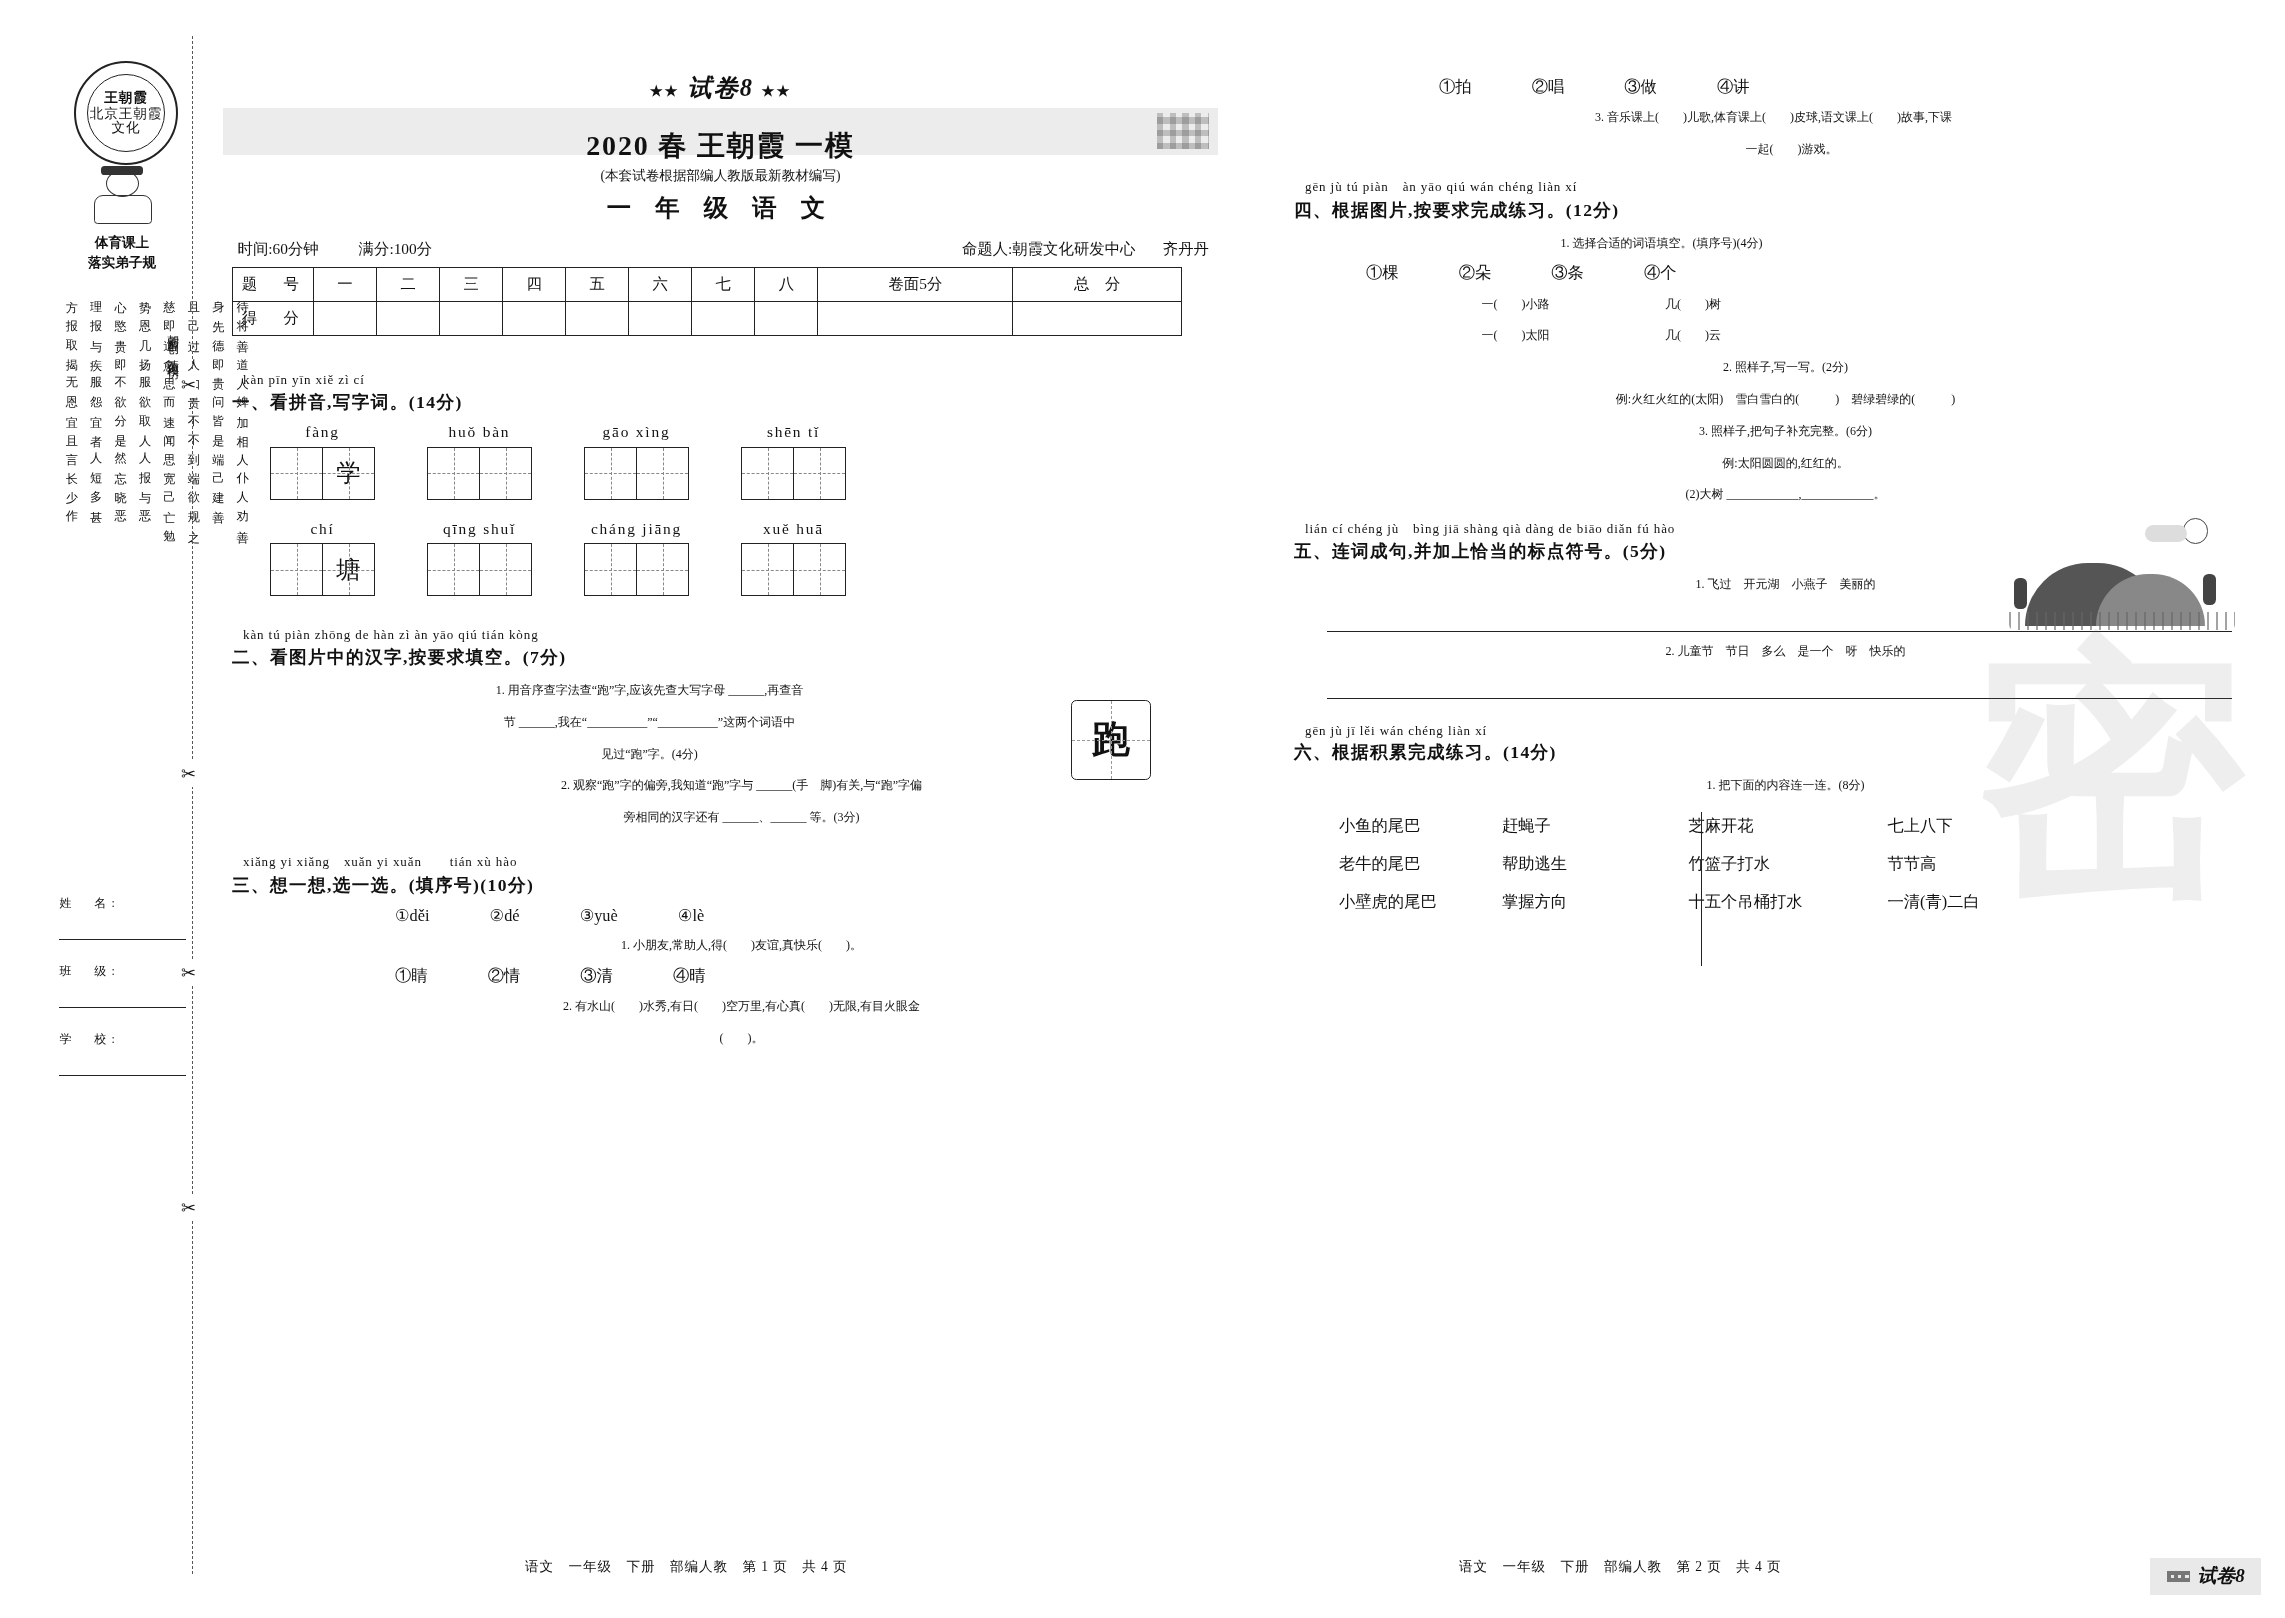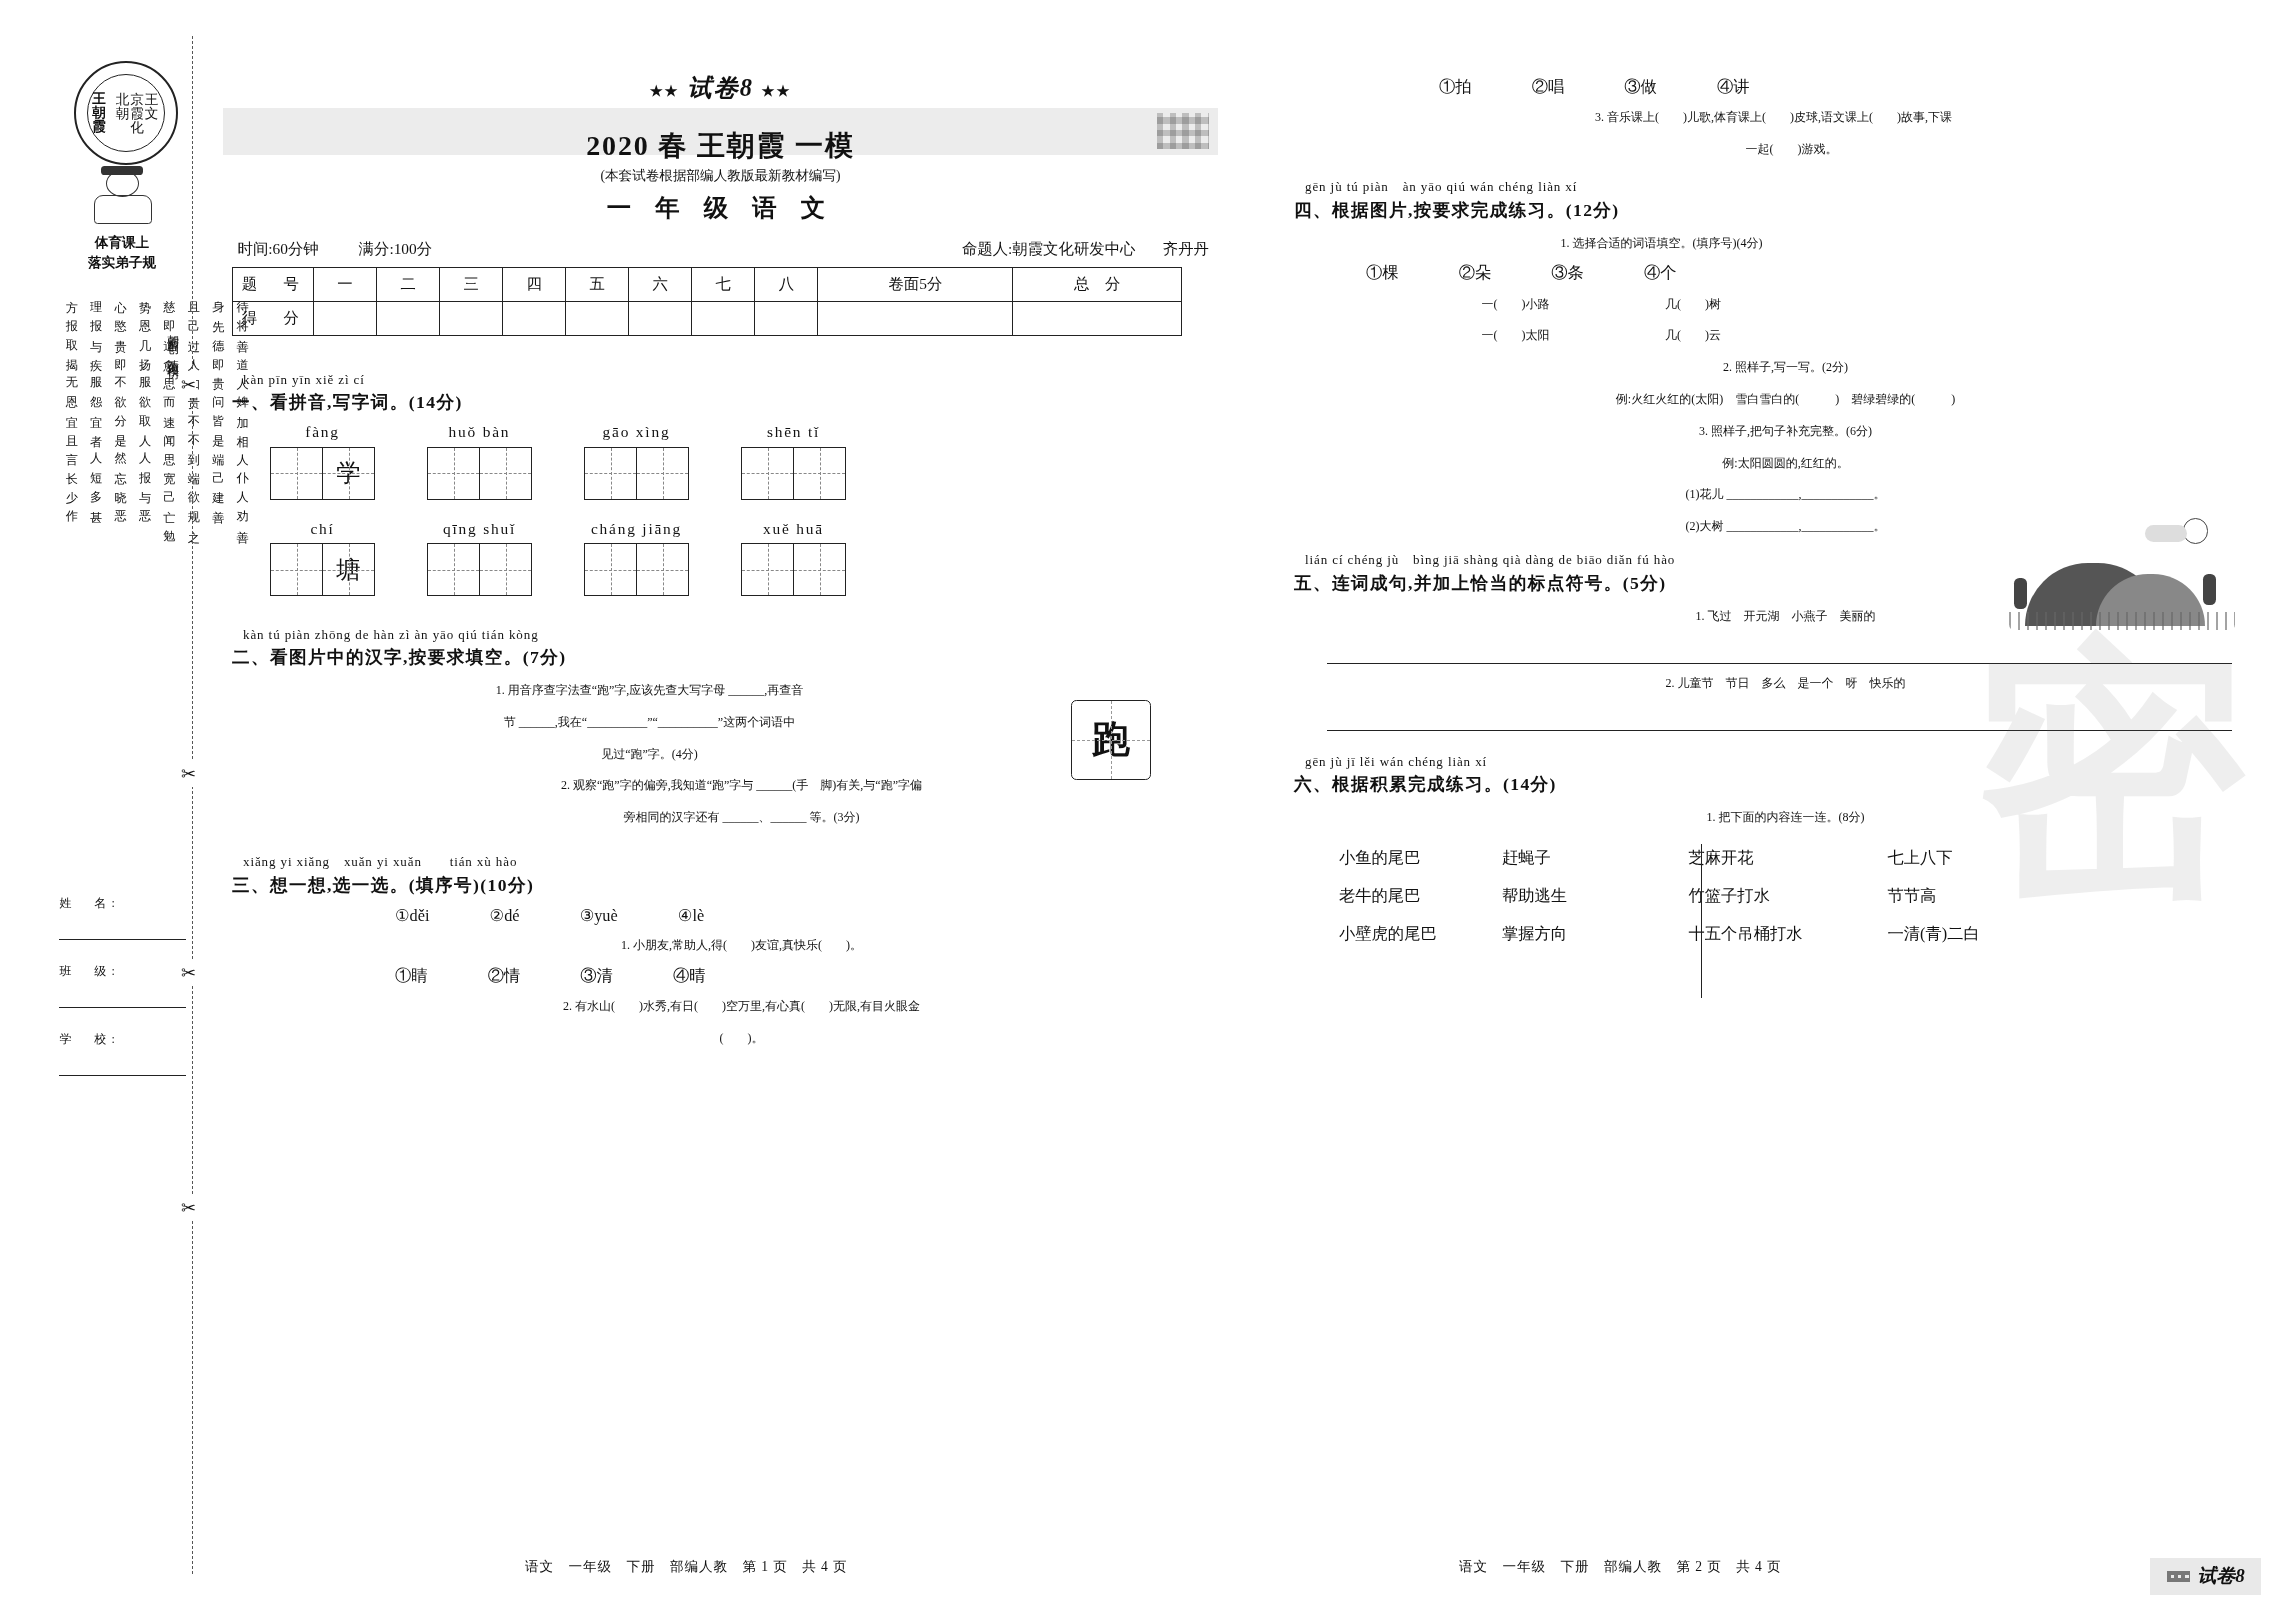--- a/index.html
+++ b/index.html
@@ -5,21 +5,21 @@
   html,body{margin:0;padding:0;background:#fff;}
   body{width:2286px;height:1618px;font-family:"Liberation Serif",serif;color:#111;position:relative;overflow:hidden;}
   .page{position:absolute;inset:0;}
 
   
   .left-strip{position:absolute;left:54px;top:54px;width:136px;height:1502px;}
   .seal{position:absolute;left:20px;top:7.2px;width:100px;height:100px;border:2.7px solid #222;border-radius:50%;
         display:flex;align-items:center;justify-content:center;font-size:11.8px;line-height:1.05;text-align:center;
         background:#fff;}
   .seal .seal-inner{width:76px;height:76px;border:1.8px solid #222;border-radius:50%;display:flex;align-items:center;
-        justify-content:center;flex-direction:row;font-family:"Liberation Serif",serif;font-weight:bold;}
+        justify-content:center;flex-direction:column;font-family:"Liberation Serif",serif;font-weight:bold;}
   .seal .seal-inner span{display:block;font-size:13.6px;letter-spacing:0.9px;}
   .seal .seal-sub{font-size:6.3px;font-weight:normal;margin-top:1.8px;text-align:center;}
 
   .mascot{position:absolute;left:25px;top:116px;width:87px;height:60px;}
   .mascot .head{position:absolute;left:27px;top:0;width:31px;height:25px;border:1.8px solid #333;border-radius:50%;}
   .mascot .hat{position:absolute;left:22px;top:-3.6px;width:42px;height:9px;background:#333;border-radius:3.6px;}
   .mascot .body{position:absolute;left:14.5px;top:25px;width:56px;height:27px;border:1.8px solid #333;border-radius:9px 9px 3.6px 3.6px;}
 
   .strip-title{position:absolute;left:9px;top:179px;width:118px;text-align:center;font-size:13.6px;font-weight:bold;line-height:1.5;}
   .vtext{position:absolute;writing-mode:vertical-rl;text-orientation:upright;font-size:12.2px;line-height:2.0;letter-spacing:2.7px;}
@@ -371,21 +371,20 @@
       </div>
       <div class="q" style="margin-left:81px;width:633px;display:flex">
         <span style="width:299px">一(　　)太阳</span>
         <span>几(　　)云</span>
       </div>
 
       <div class="q">2. 照样子,写一写。(2分)</div>
       <div class="q ind">例:火红火红的(太阳)　雪白雪白的(　　　)　碧绿碧绿的(　　　)</div>
       <div class="q">3. 照样子,把句子补充完整。(6分)</div>
       <div class="q ind">例:太阳圆圆的,红红的。</div>
-      <div class="q">(1)花儿 ____________,____________。</div>
       <div class="q">(2)大树 ____________,____________。</div>
     </div>
 
     <div style="margin-top:12.7px">
       <div class="pinyin">lián cí chéng jù　bìng jiā shàng qià dàng de biāo diǎn fú hào</div>
       <div class="qh">五、连词成句,并加上恰当的标点符号。(5分)</div>
       <div class="q">1. 飞过　开元湖　小燕子　美丽的</div>
       <div class="fullline"></div>
       <div class="q">2. 儿童节　节日　多么　是一个　呀　快乐的</div>
       <div class="fullline"></div>

